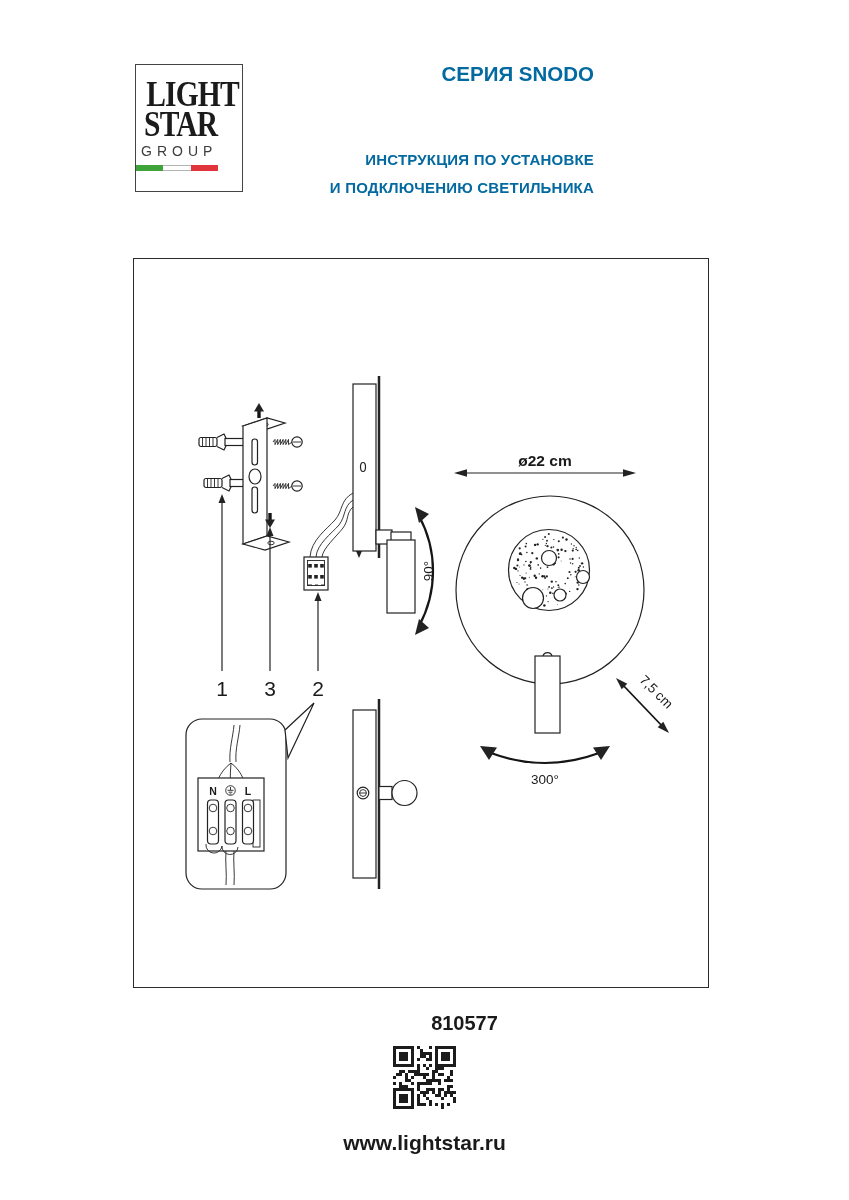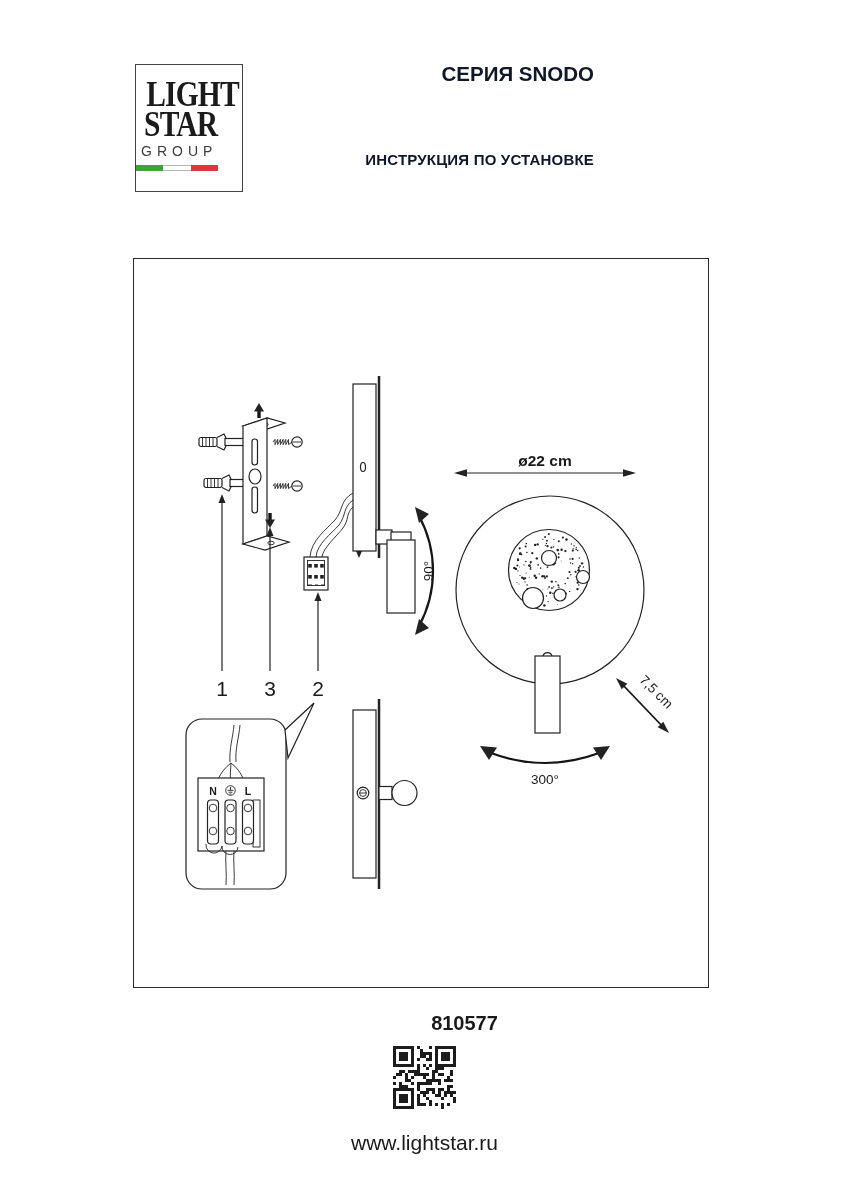--- a/index.html
+++ b/index.html
@@ -12,28 +12,28 @@
   .logo-word{font-family:"Liberation Serif",serif;font-weight:700;font-size:36px;line-height:30px;
              letter-spacing:-1px;transform:scaleX(0.82);transform-origin:center;color:#1b1b1b;}
   .logo-group{margin-top:4px;font-size:14px;font-weight:400;letter-spacing:5px;color:#3c3c3c;
               text-indent:5px;}
   .flag{margin-top:6px;width:82px;height:6px;display:flex;}
   .flag span{flex:1;height:100%;box-sizing:border-box;}
   .flag .g{background:var(--flag-green,#3FA33C);}
   .flag .w{background:#ffffff;border-top:1px solid #b5b5b5;border-bottom:1px solid #b5b5b5;}
   .flag .r{background:var(--flag-red,#E0353C);}
   
-  .hdr{right:255px;text-align:right;font-weight:700;color:#0f172a;white-space:nowrap;}
+  .hdr{right:255px;text-align:right;font-weight:700;color:#0369a1;white-space:nowrap;}
   .hdr1{top:59px;font-size:20.5px;line-height:29px;}
   .hdr2{top:146px;font-size:15px;line-height:27.5px;letter-spacing:.2px;}
   
   .frame{left:133px;top:258px;width:574px;height:728px;border:1.5px solid #2b2b2b;}
   
   .f-article{top:1012px;left:0;width:100%;text-align:center;font-size:20px;font-weight:700;margin-left:40px;}
-  .f-site{top:1131px;left:0;width:100%;text-align:center;font-size:21px;font-weight:400;}
+  .f-site{top:1131px;left:0;width:100%;text-align:center;font-size:21px;font-weight:700;}
   .qr{left:393px;top:1046px;}
   
   svg text{fill:#1a1a1a;font-family:"Liberation Sans",sans-serif;}
   .ln{stroke:#222;fill:none;stroke-width:1.2px;}
   .thin{stroke:#222;fill:none;stroke-width:0.9px;}
   .fw{fill:#fff;stroke:#222;stroke-width:1.2px;}
   .fb{fill:#222;stroke:none;}
   .wall{stroke:#222;stroke-width:2.5px;fill:none;}
   .arc{stroke:#151515;stroke-width:2.2px;fill:none;}
 </style>
@@ -51,20 +51,21 @@
         <span class="w"></span>
         <span class="r"></span>
     </div>
   </div>
 
   <div class="abs hdr hdr1">
     <div>СЕРИЯ SNODO</div>
   </div>
   <div class="abs hdr hdr2">
     <div>ИНСТРУКЦИЯ ПО УСТАНОВКЕ</div>
+    <div>И ПОДКЛЮЧЕНИЮ СВЕТИЛЬНИКА</div>
   </div>
 
   <div class="abs frame">
     <svg width="574" height="728" viewBox="0 0 574 728" xmlns="http://www.w3.org/2000/svg">
 
       <g>
 
         <g transform="translate(65,183)">
           <rect class="fw" x="0" y="-4.5" width="18" height="9" rx="2"></rect>
           <path class="thin" d="M3.5,-4 V4 M7,-4 V4 M10.5,-4 V4 M14,-4 V4"></path>

